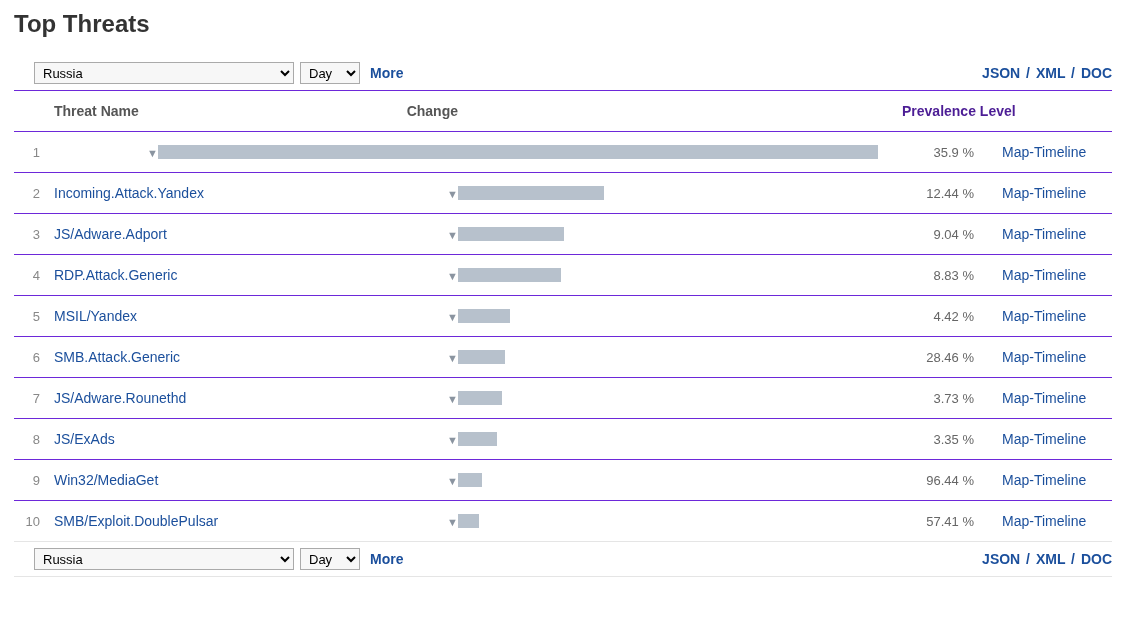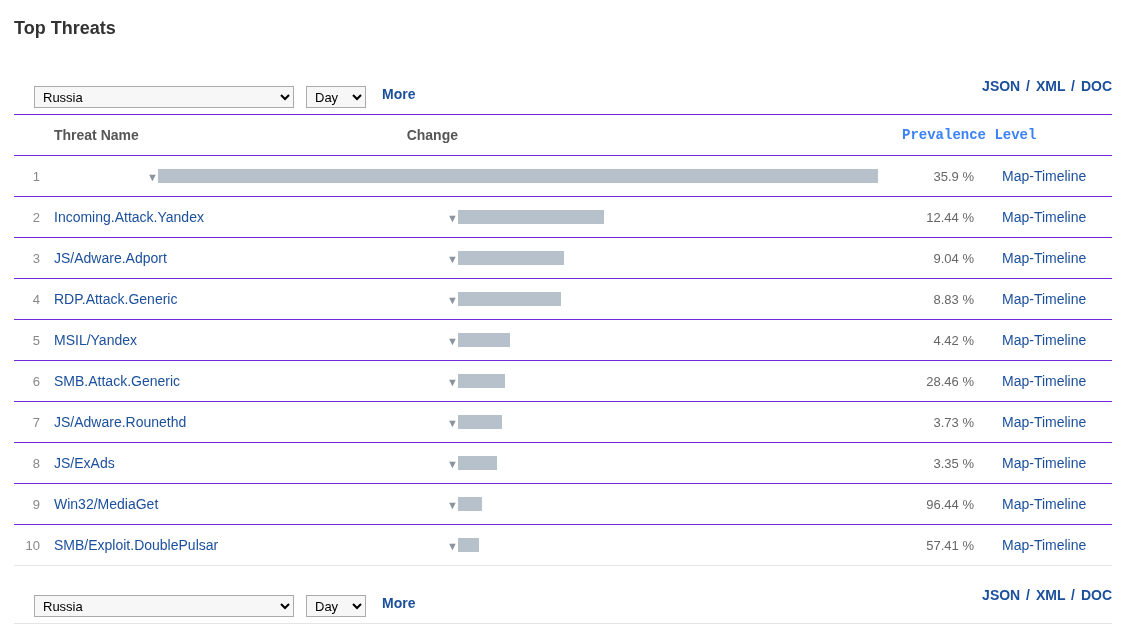--- a/index.html
+++ b/index.html
@@ -4,36 +4,35 @@
 <style>
   * { box-sizing: border-box; }
   body {
     font-family: "Segoe UI", Arial, sans-serif;
     margin: 0;
     padding: 10px 14px;
     color: #333;
     background: #fff;
   }
   h1.title {
-    font-size: 18px;
+    font-size: 24px;
     font-weight: 700;
     color: #333;
-    margin: 8px 0 18px 0;
+    margin: 0 0 18px 0;
   }
   .toolbar {
     display: flex;
     align-items: center;
     justify-content: space-between;
     padding: 6px 0 6px 20px;
   }
   .toolbar-left {
     display: flex;
-    align-items: flex-start;
-    gap: 12px;
-    margin-top: 23px;
+    align-items: center;
+    gap: 6px;
   }
   select {
     font-family: inherit;
     font-size: 13px;
     border: 1px solid #aaa;
     background: #f7f7f7;
     height: 22px;
     padding: 0 4px;
   }
   .country-select { width: 260px; }
@@ -126,22 +125,21 @@
     cursor: pointer;
     font-size: 14px;
   }
   .header-row .col-idx { }
   .header-row .col-name { color: #555; }
   .header-row .col-change { color: #555; }
   .header-row .col-prev {
     width: 210px;
     text-align: right;
     padding-right: 28px;
-    color: #3b82f6;
-    font-family: Liberation Mono, monospace;
+    color: #4c1d95;
   }
   .caret-down {
     display: inline-block;
     color: #8a94a0;
     font-size: 11px;
   }
   .bottom-border { border-bottom: 1px solid #e5e5e5; }
 </style>
 </head>
 <body>

